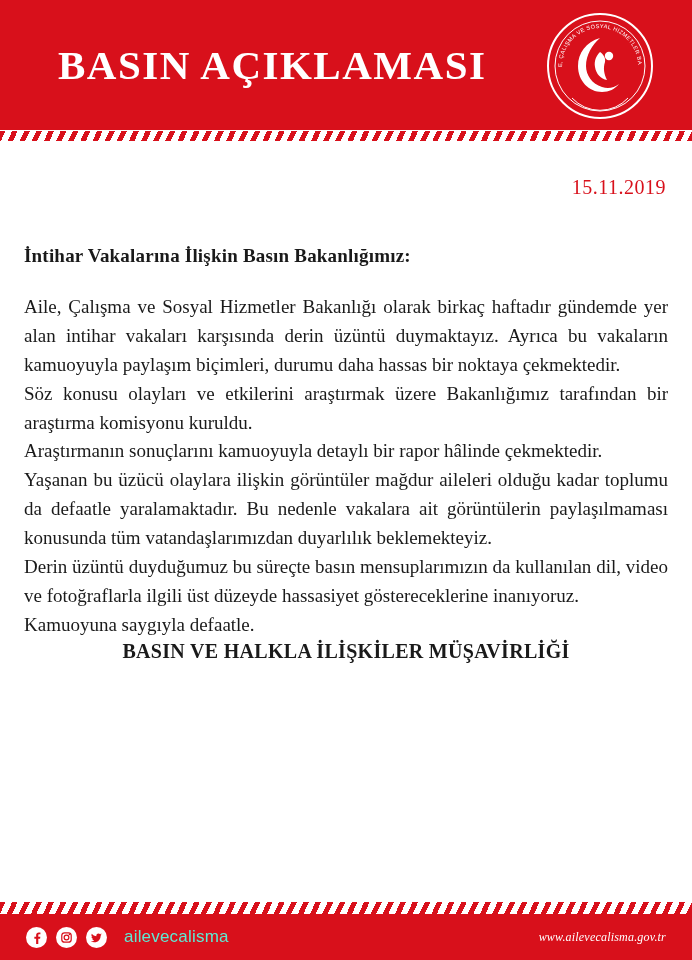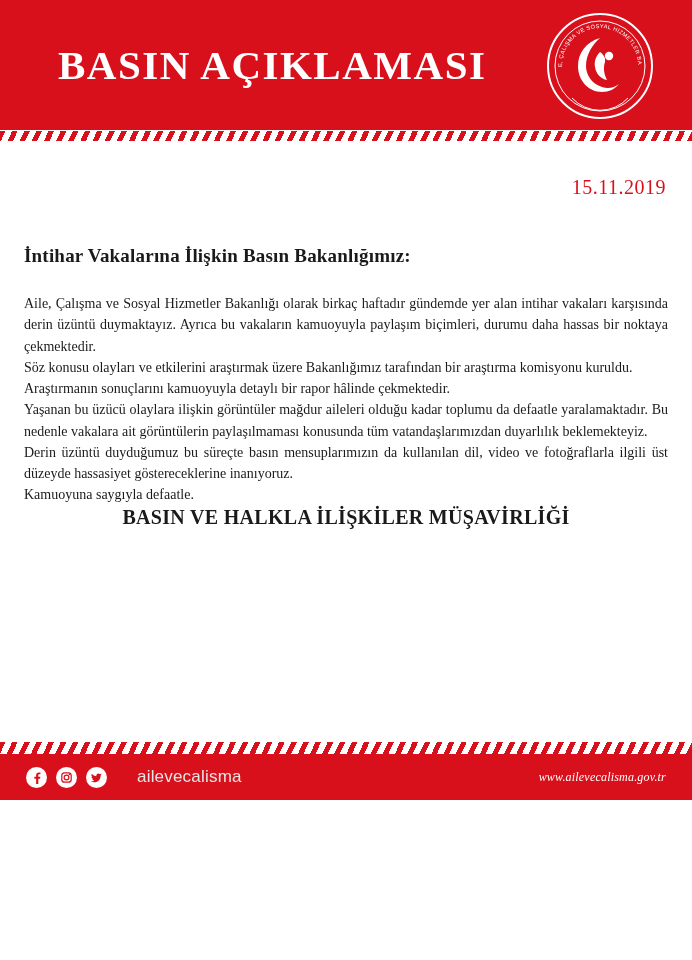--- a/index.html
+++ b/index.html
@@ -10,21 +10,21 @@
   body {
     width: 692px;
     height: 960px;
     background: #ffffff;
     font-family: "Liberation Serif", serif;
     overflow: hidden;
     position: relative;
   }
   .page {
     width: 692px;
-    height: 800px;
+    height: 960px;
     position: relative;
     background: #ffffff;
     display: flex;
     flex-direction: column;
   }
 
   
   .header {
     position: relative;
     height: 130px;
@@ -90,21 +90,21 @@
     font-size: 19px;
     font-weight: 700;
     color: #1a1a1a;
     letter-spacing: 0.2px;
   }
   .doc-body {
     margin-top: 26px;
   }
   .doc-body p {
     margin: 0;
-    font-size: 14px;
+    font-size: 19px;
     line-height: 1.52;
     color: #1a1a1a;
     text-align: justify;
     text-justify: inter-word;
   }
   .doc-signature {
     text-align: center;
     font-size: 20px;
     font-weight: 700;
     color: #1a1a1a;
@@ -143,24 +143,24 @@
     height: 21px;
     border-radius: 50%;
     background: #ffffff;
     display: flex;
     align-items: center;
     justify-content: center;
     flex: none;
   }
   .social-icon svg { display:block; }
   .social-handle {
-    color: #e5e5e5;
+    color: #5eead4;
     font-family: "Liberation Sans", sans-serif;
     font-size: 17px;
-    margin-left: 21px;
+    margin-left: 8px;
     letter-spacing: 0.2px;
   }
   .footer-url {
     color: #ffffff;
     font-family: "Liberation Serif", serif;
     font-style: italic;
     font-size: 12px;
     letter-spacing: 0.2px;
   }
 </style>

